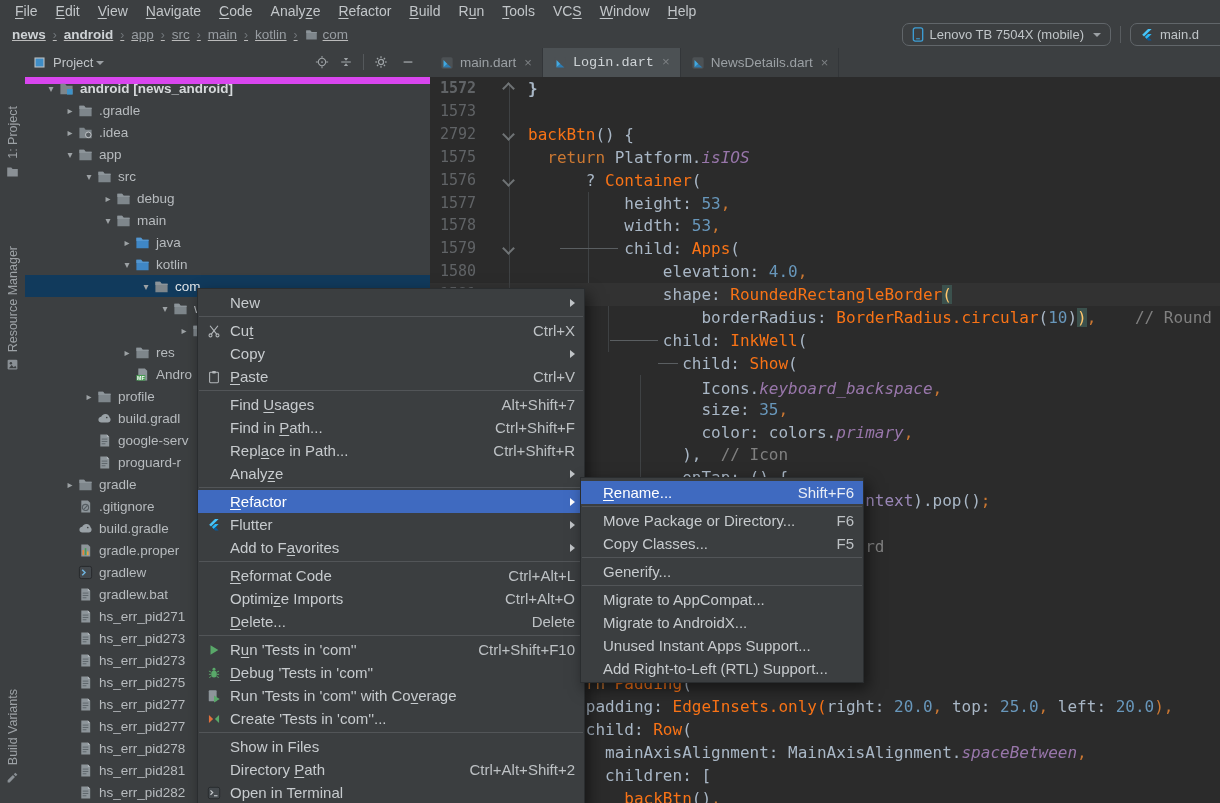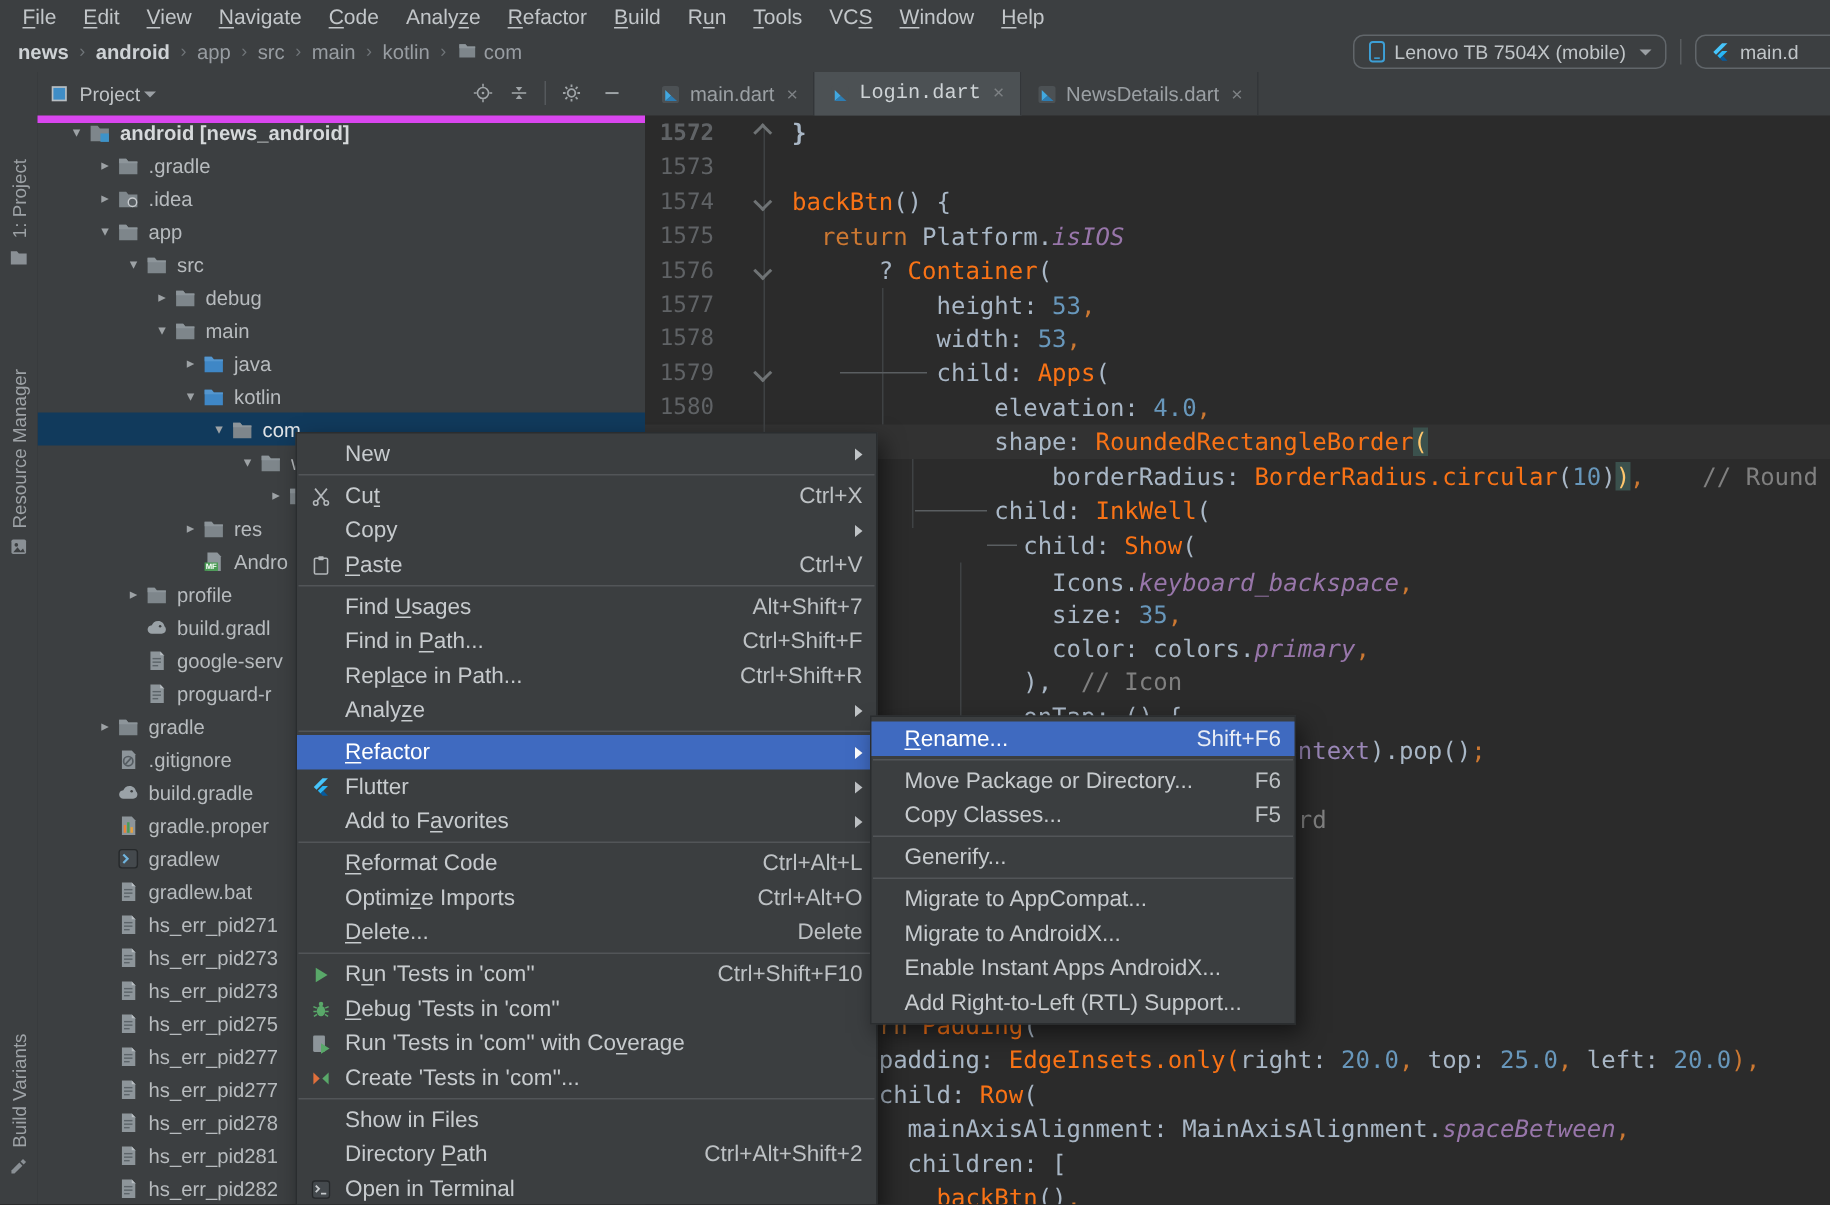--- a/index.html
+++ b/index.html
@@ -20,21 +20,21 @@
   .nav-div{width:1px;height:17px;background:#585c5f;margin:0 9px;}
   #runconfig-box{width:104px;margin-right:-34px;}
   
   #stripe{position:absolute;left:0;top:48px;width:25px;bottom:0;background:#3c3f41;border-right:1px solid #2f3234;}
   .stripe-item{position:absolute;left:0;width:25px;display:flex;flex-direction:column;align-items:center;gap:6px;}
   .vtext{writing-mode:vertical-rl;transform:rotate(180deg);font-size:12.5px;color:#9da2a6;white-space:nowrap;}
   .sicon{width:13px;height:13px;display:block;}
   .sicon svg,.ic svg{width:100%;height:100%;display:block;}
   
   #ppanel{position:absolute;left:25px;top:48px;width:405px;bottom:0;background:#3c3f41;border-right:1px solid #282b2d;}
-  #phead{height:29px;display:flex;align-items:center;padding:0 8px;border-bottom:5px solid #d946ef;position:relative;}
+  #phead{height:29px;display:flex;align-items:center;padding:0 8px;border-bottom:7px solid #d946ef;position:relative;}
   #phead .ic{width:13px;height:13px;margin-right:7px;}
   #ptitle{font-size:13px;color:#c0c4c7;}
   .phead-ic{position:absolute;width:14px;height:14px;top:7px;}
   .phead-div{position:absolute;width:1px;height:16px;top:6px;background:#55595c;}
   #tree{position:absolute;top:29px;left:0;right:0;bottom:0;overflow:hidden;}
   .trow{position:absolute;left:0;right:0;height:22px;display:flex;align-items:center;font-size:13.5px;color:#b7bbbe;white-space:nowrap;}
   .trow.sel{background:#113a5c;color:#e0e4e7;}
   .tg{width:16px;flex:0 0 16px;font-size:10px;color:#9da2a5;text-align:center;}
   .trow .ic{width:15px;height:15px;flex:0 0 15px;margin-right:6px;}
   .trow.bold .tlabel{font-weight:bold;color:#d6d9db;}
@@ -91,21 +91,21 @@
       <span class="mb-item ml"><u>R</u>efactor</span>
       <span class="mb-item ml"><u>B</u>uild</span>
       <span class="mb-item ml">R<u>u</u>n</span>
       <span class="mb-item ml"><u>T</u>ools</span>
       <span class="mb-item ml">VC<u>S</u></span>
       <span class="mb-item ml"><u>W</u>indow</span>
       <span class="mb-item ml"><u>H</u>elp</span>
     </div>
 
   <div id="navbar">
-    <span id="breadcrumb" style="display:flex;">
+    <span id="breadcrumb" style="display:flex;align-items:center;text-decoration:underline;">
         <span class="bc-item bold">news</span>
         <span class="bc-sep">›</span>
         <span class="bc-item bold">android</span>
         <span class="bc-sep">›</span>
         <span class="bc-item">app</span>
         <span class="bc-sep">›</span>
         <span class="bc-item">src</span>
         <span class="bc-sep">›</span>
         <span class="bc-item">main</span>
         <span class="bc-sep">›</span>
@@ -638,21 +638,21 @@
         <div class="hguide" style="left: 228px; top: 286px; width: 20px;"></div>
         <div class="crow" style="top: 0px; font-weight: bold;">
           <span class="lno">1572</span>
           <span class="ctext"><span class="p">}</span></span>
         </div>
         <div class="crow" style="top: 22.9px;">
           <span class="lno">1573</span>
           <span class="ctext"></span>
         </div>
         <div class="crow" style="top: 45.8px;">
-          <span class="lno">1574</span>
+          <span class="lno">2792</span>
           <span class="ctext"><span class="c">backBtn</span><span class="p">() {</span></span>
         </div>
         <div class="crow" style="top: 68.7px;">
           <span class="lno">1575</span>
           <span class="ctext"><span class="p">  </span><span class="k">return</span><span class="p"> Platform.</span><span class="i">isIOS</span></span>
         </div>
         <div class="crow" style="top: 91.6px;">
           <span class="lno">1576</span>
           <span class="ctext"><span class="p">      ? </span><span class="c">Container</span><span class="p">(</span></span>
         </div>
@@ -944,20 +944,20 @@
         <span class="ml" style="padding-left: 13px;">Generify...</span>
       </div>
       <div class="msep"></div>
       <div class="mi">
         <span class="ml" style="padding-left: 13px;">Migrate to AppCompat...</span>
       </div>
       <div class="mi">
         <span class="ml" style="padding-left: 13px;">Migrate to AndroidX...</span>
       </div>
       <div class="mi">
-        <span class="ml" style="padding-left: 13px;">Enable Instant Apps AndroidX...</span>
+        <span class="ml" style="padding-left: 13px;">Unused Instant Apps Support...</span>
       </div>
       <div class="mi">
         <span class="ml" style="padding-left: 13px;">Add Right-to-Left (RTL) Support...</span>
       </div>
     </div>
 
 </div>
 
 </body></html>

